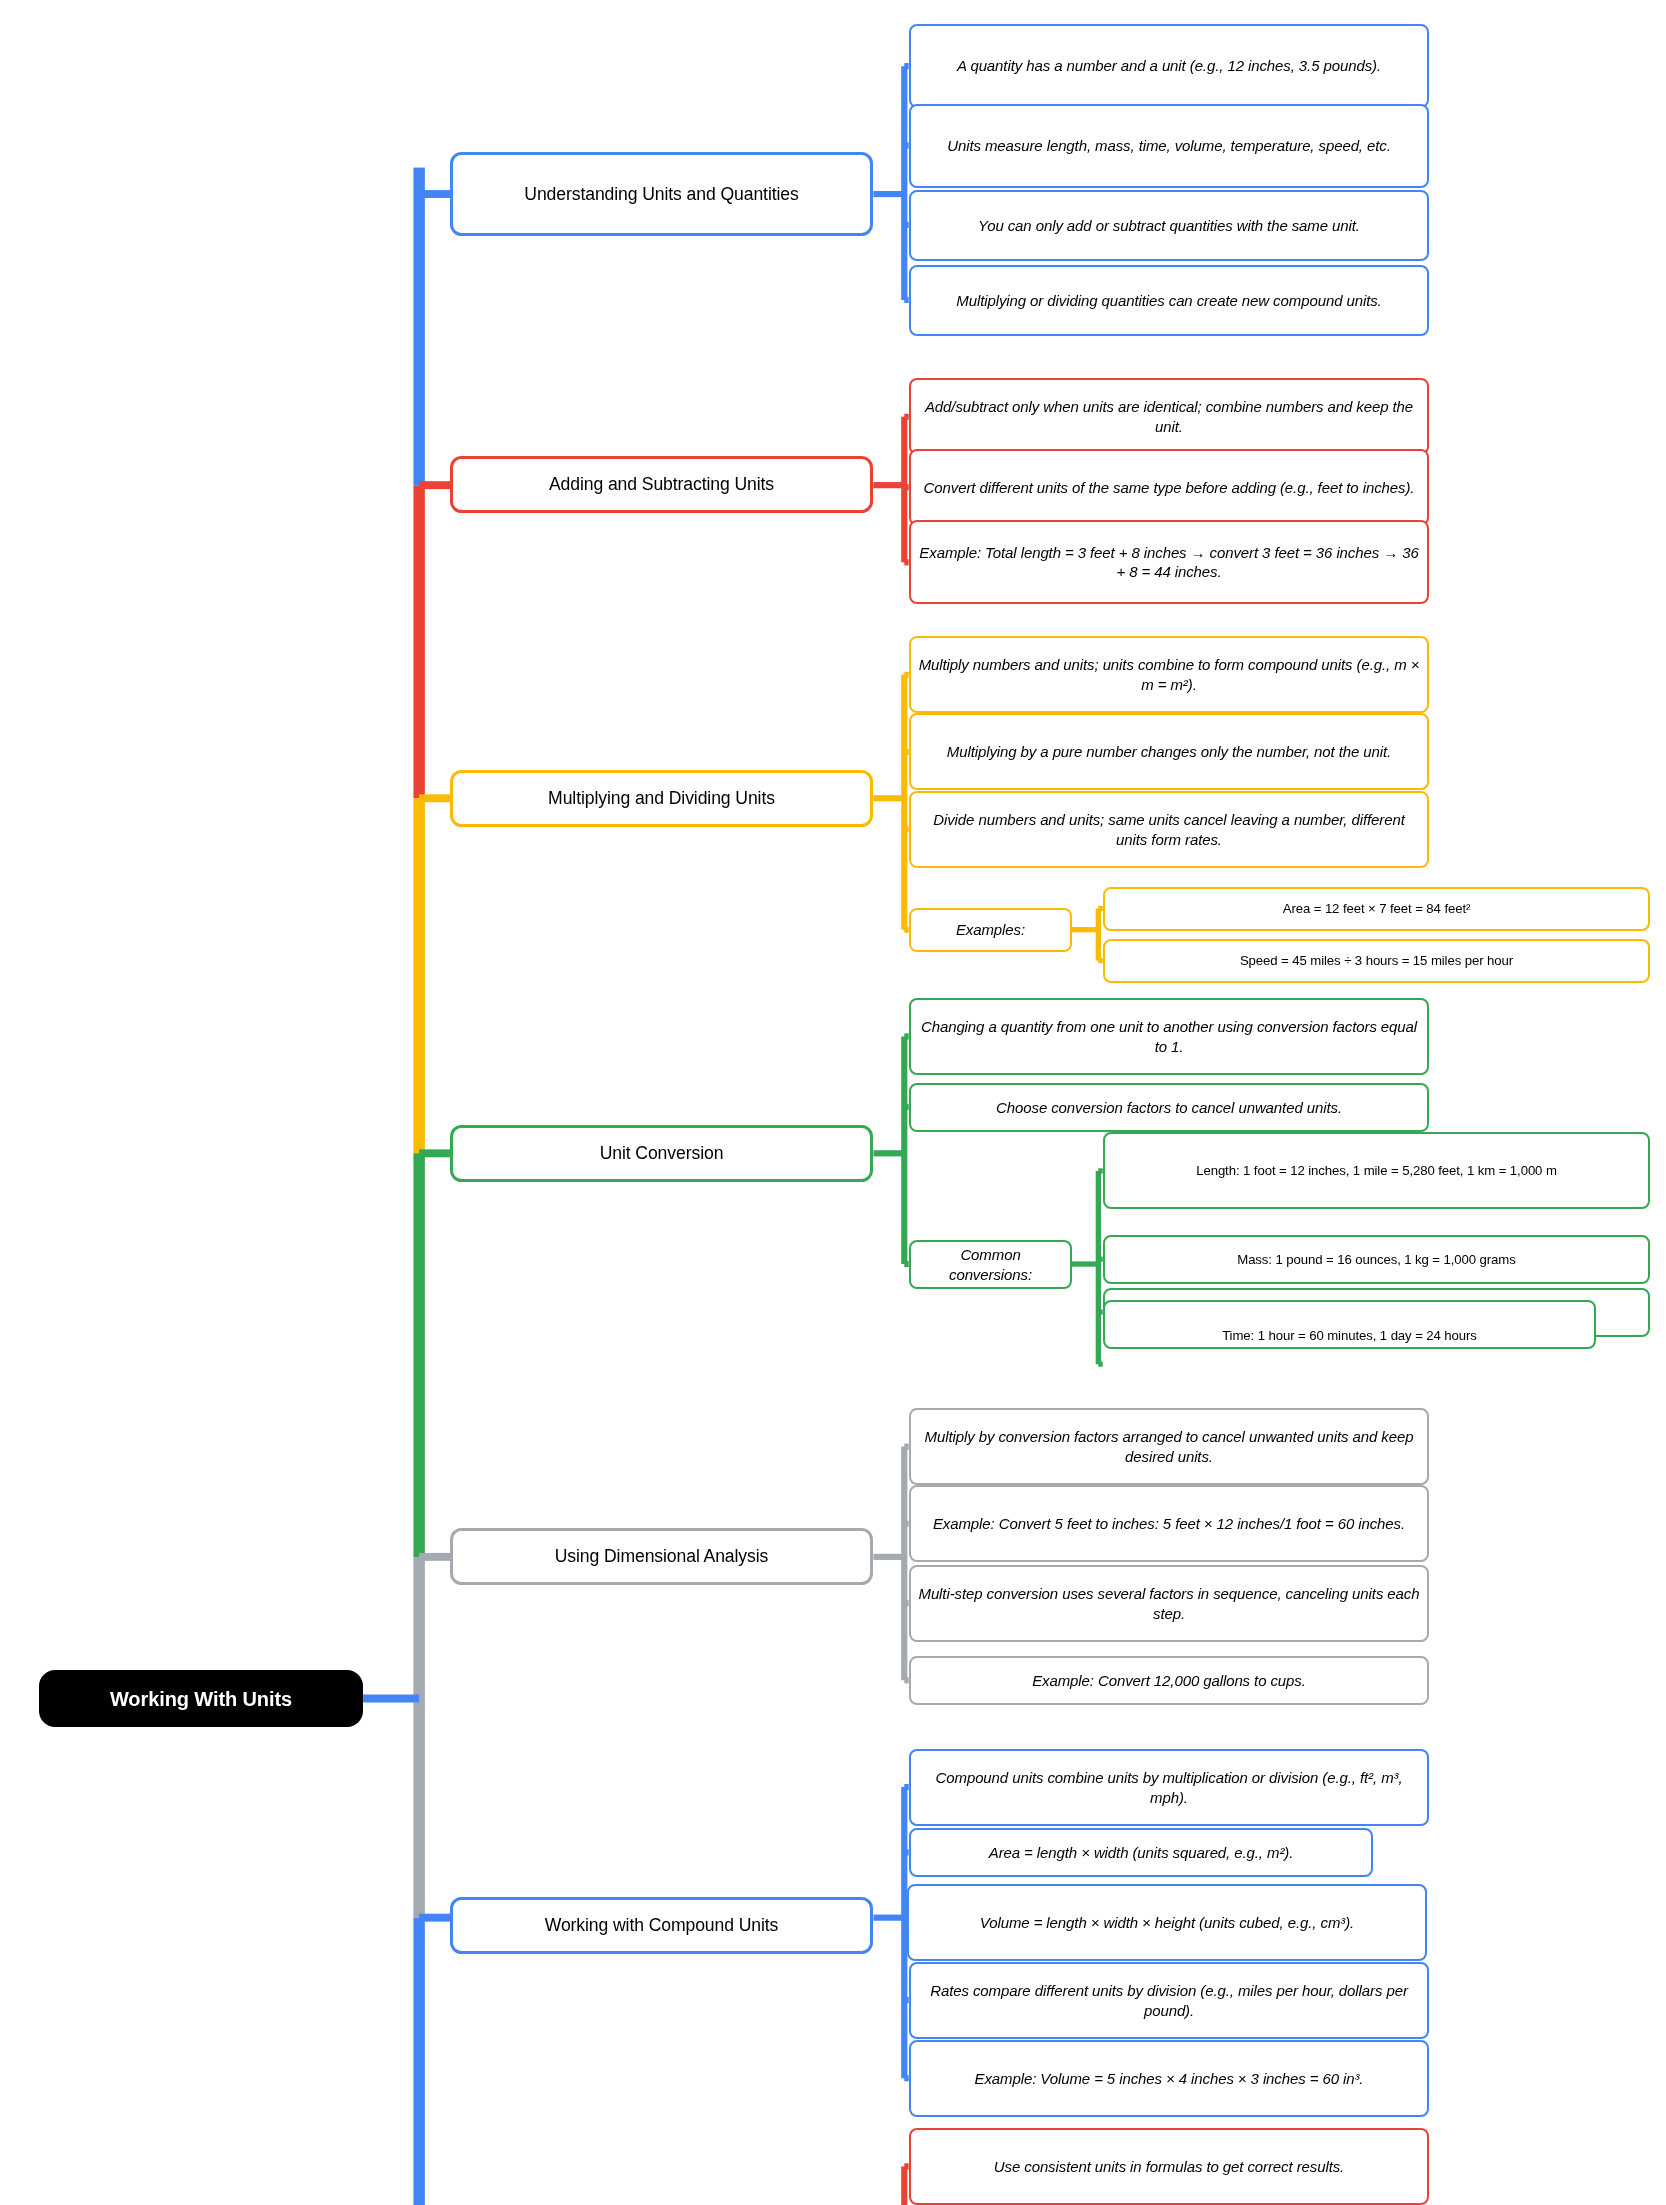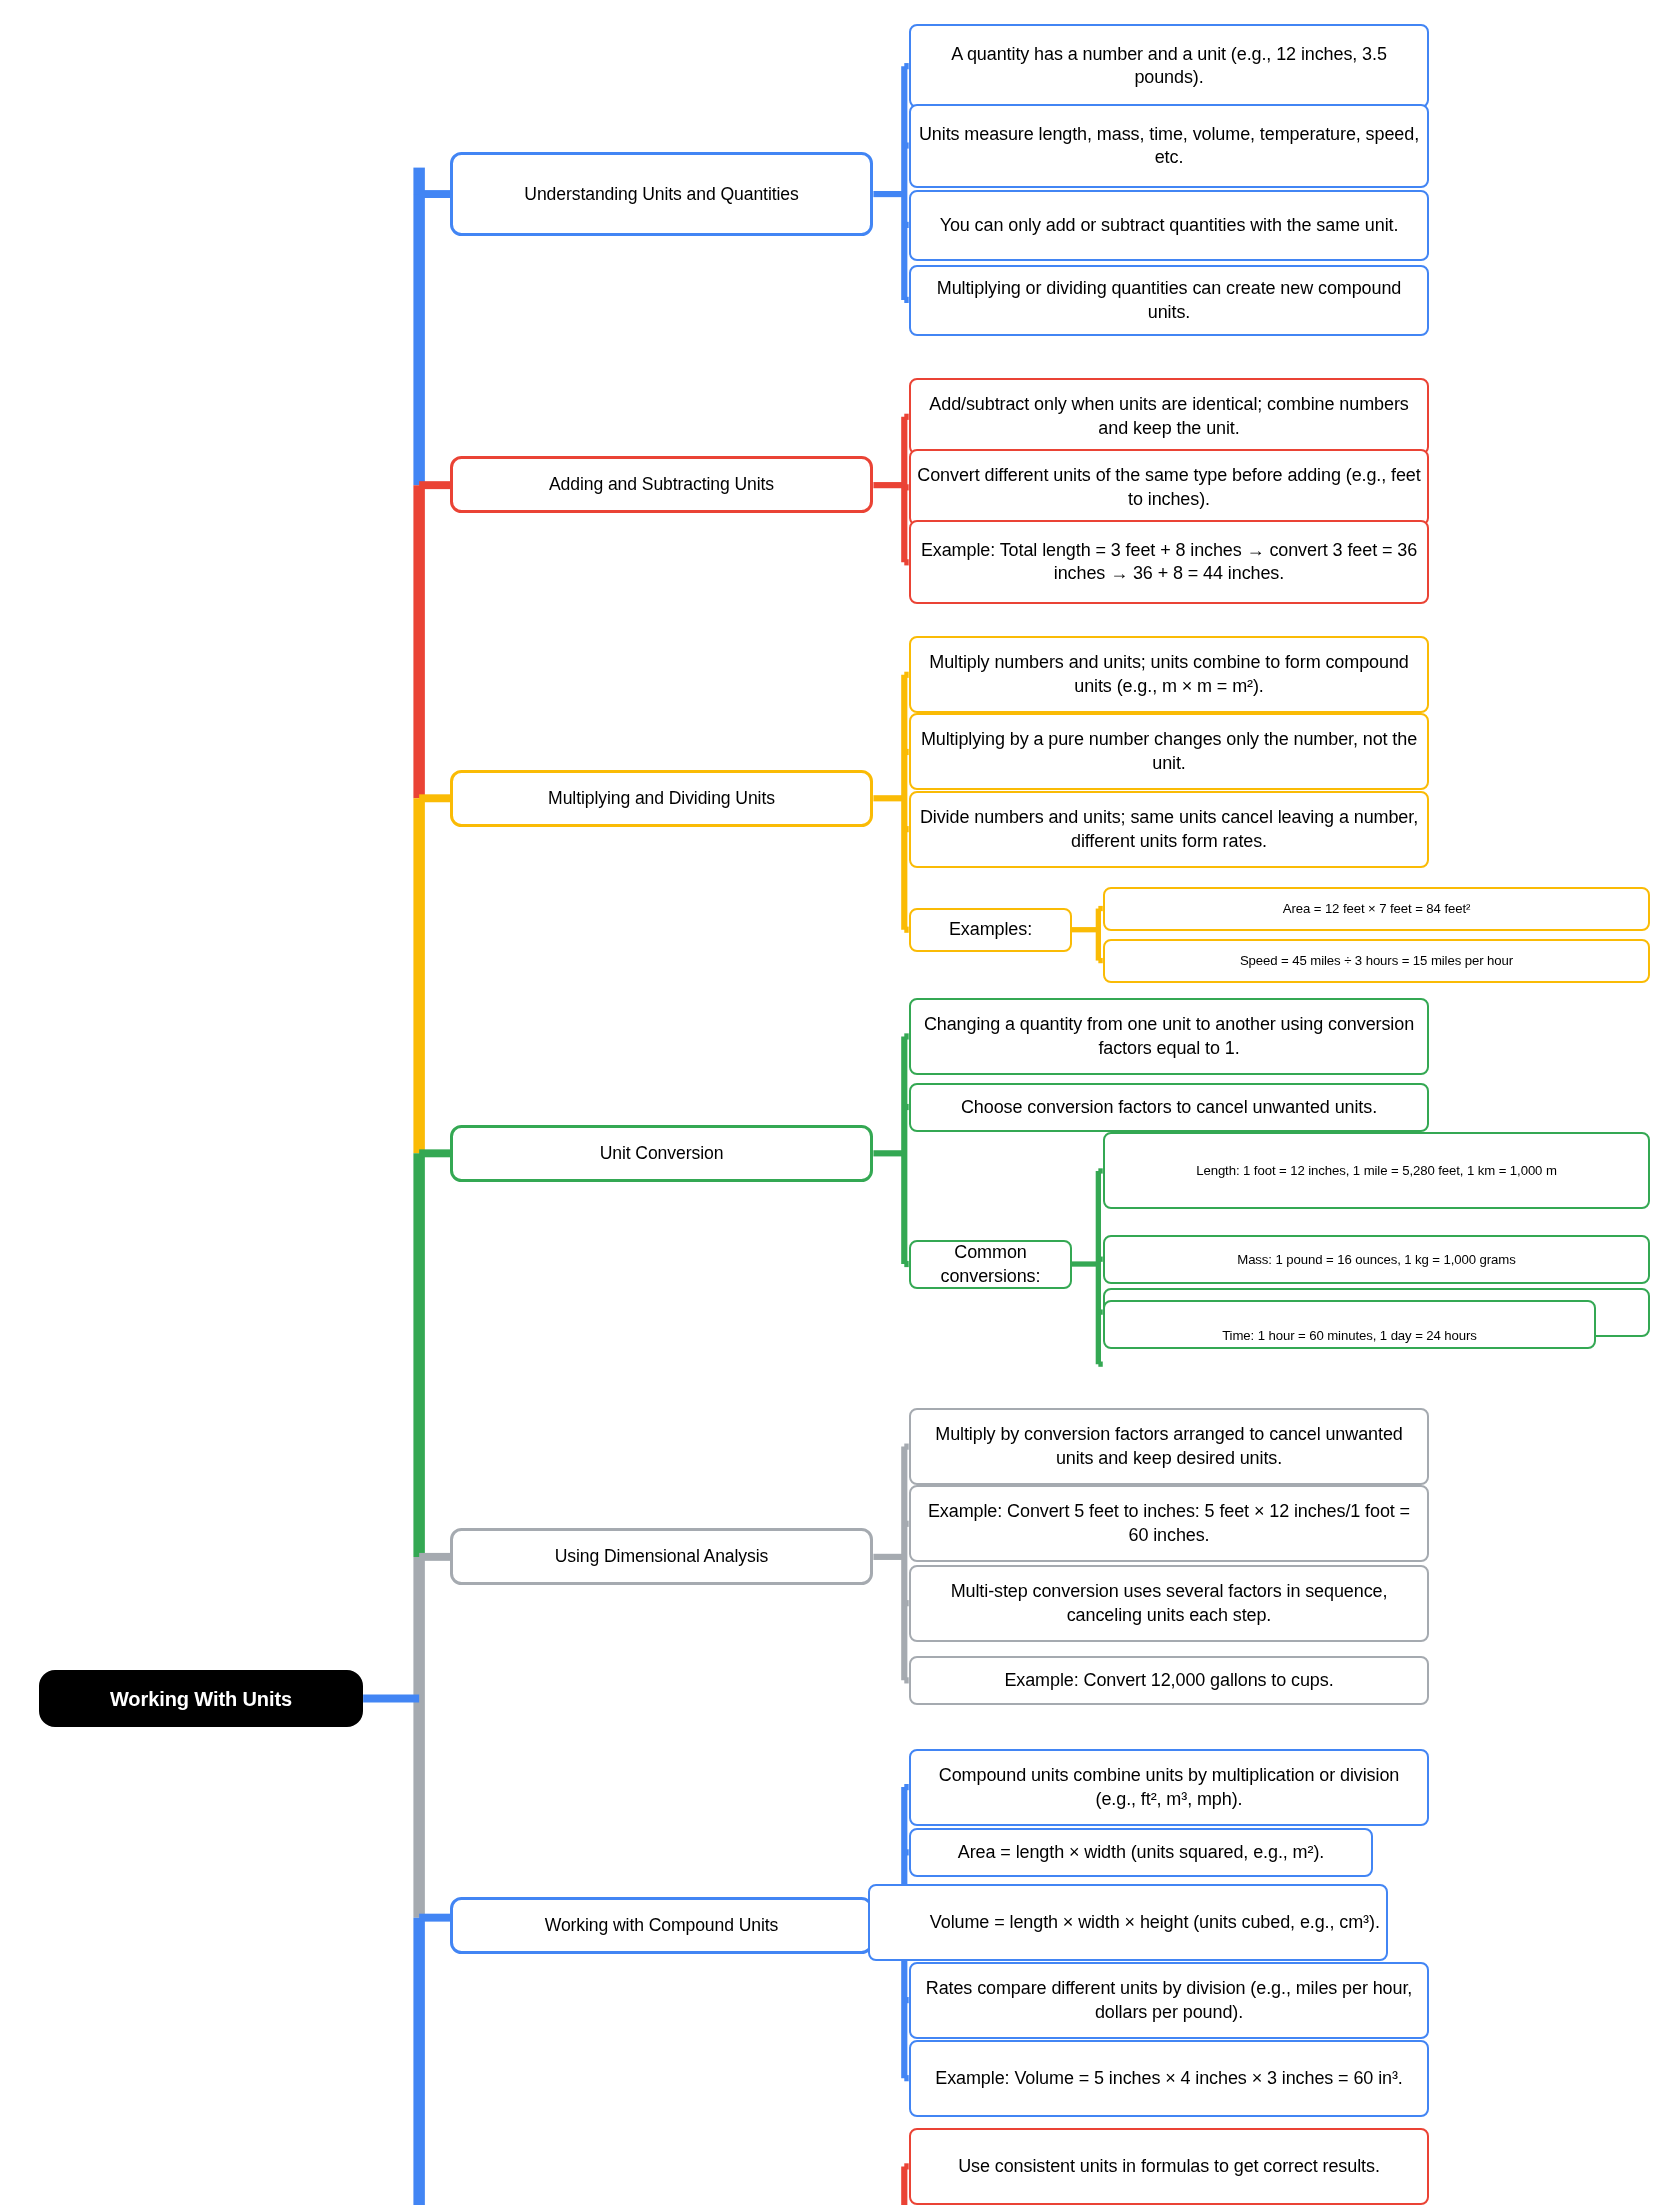--- a/index.html
+++ b/index.html
@@ -29,21 +29,21 @@
   .node.l1{            
     background:#000000;
     border-color:#000000;
     color:#ffffff;
     border-radius:16px;
     font-size:20px;
     font-weight:bold;
     padding:4.4px 11.5px;
   }
   .node.l2{ font-size:17.6px; border-width:3.5px; border-radius:11.5px;}
-  .node.l3{ font-size:18px; border-width:2.6px; border-radius:8px;}
+  .node.l3{ font-size:15px; border-width:2.6px; border-radius:8px;font-style:italic;}
   .node.l4{ font-size:13.2px; border-width:2.6px; border-radius:8px;}
 </style>
 </head>
 <body>
 
 <div id="root-canvas">
   <svg class="links" id="links" viewBox="0 0 3779 7675" width="1667" height="3385">
       <line x1="950" y1="440" x2="950" y2="1100" stroke="#4285F4" stroke-width="26" stroke-linecap="butt"></line>
       <line x1="950" y1="380" x2="950" y2="440" stroke="#4285F4" stroke-width="26" stroke-linecap="butt"></line>
       <line x1="950" y1="440" x2="1020" y2="440" stroke="#4285F4" stroke-width="18" stroke-linecap="butt"></line>
@@ -235,21 +235,21 @@
       </div>
       <div class="node l2" style="left: 450px; top: 1889px; width: 423px; min-height: 57px; height: 57px; border-color: rgb(66, 133, 244); margin-top: 8px;">
         <span>Working with Compound Units</span>
       </div>
       <div class="node l3" style="left: 909px; top: 1749px; width: 520px; min-height: 77px; height: 77px; border-color: rgb(66, 133, 244);">
         <span>Compound units combine units by multiplication or division (e.g., ft², m³, mph).</span>
       </div>
       <div class="node l3" style="left: 909px; top: 1828px; width: 464px; min-height: 49px; height: 49px; border-color: rgb(66, 133, 244);">
         <span>Area = length × width (units squared, e.g., m²).</span>
       </div>
-      <div class="node l3" style="left: 868px; top: 1884px; width: 520px; min-height: 77px; height: 77px; border-color: rgb(66, 133, 244); justify-content: flex-end;">
+      <div class="node l3" style="left: 907px; top: 1884px; width: 520px; min-height: 77px; height: 77px; border-color: rgb(66, 133, 244);">
         <span>Volume = length × width × height (units cubed, e.g., cm³).</span>
       </div>
       <div class="node l3" style="left: 909px; top: 1962px; width: 520px; min-height: 77px; height: 77px; border-color: rgb(66, 133, 244);">
         <span>Rates compare different units by division (e.g., miles per hour, dollars per pound).</span>
       </div>
       <div class="node l3" style="left: 909px; top: 2040px; width: 520px; min-height: 77px; height: 77px; border-color: rgb(66, 133, 244);">
         <span>Example: Volume = 5 inches × 4 inches × 3 inches = 60 in³.</span>
       </div>
       <div class="node l3" style="left: 909px; top: 2128px; width: 520px; min-height: 77px; height: 77px; border-color: rgb(234, 67, 53);">
         <span>Use consistent units in formulas to get correct results.</span>

